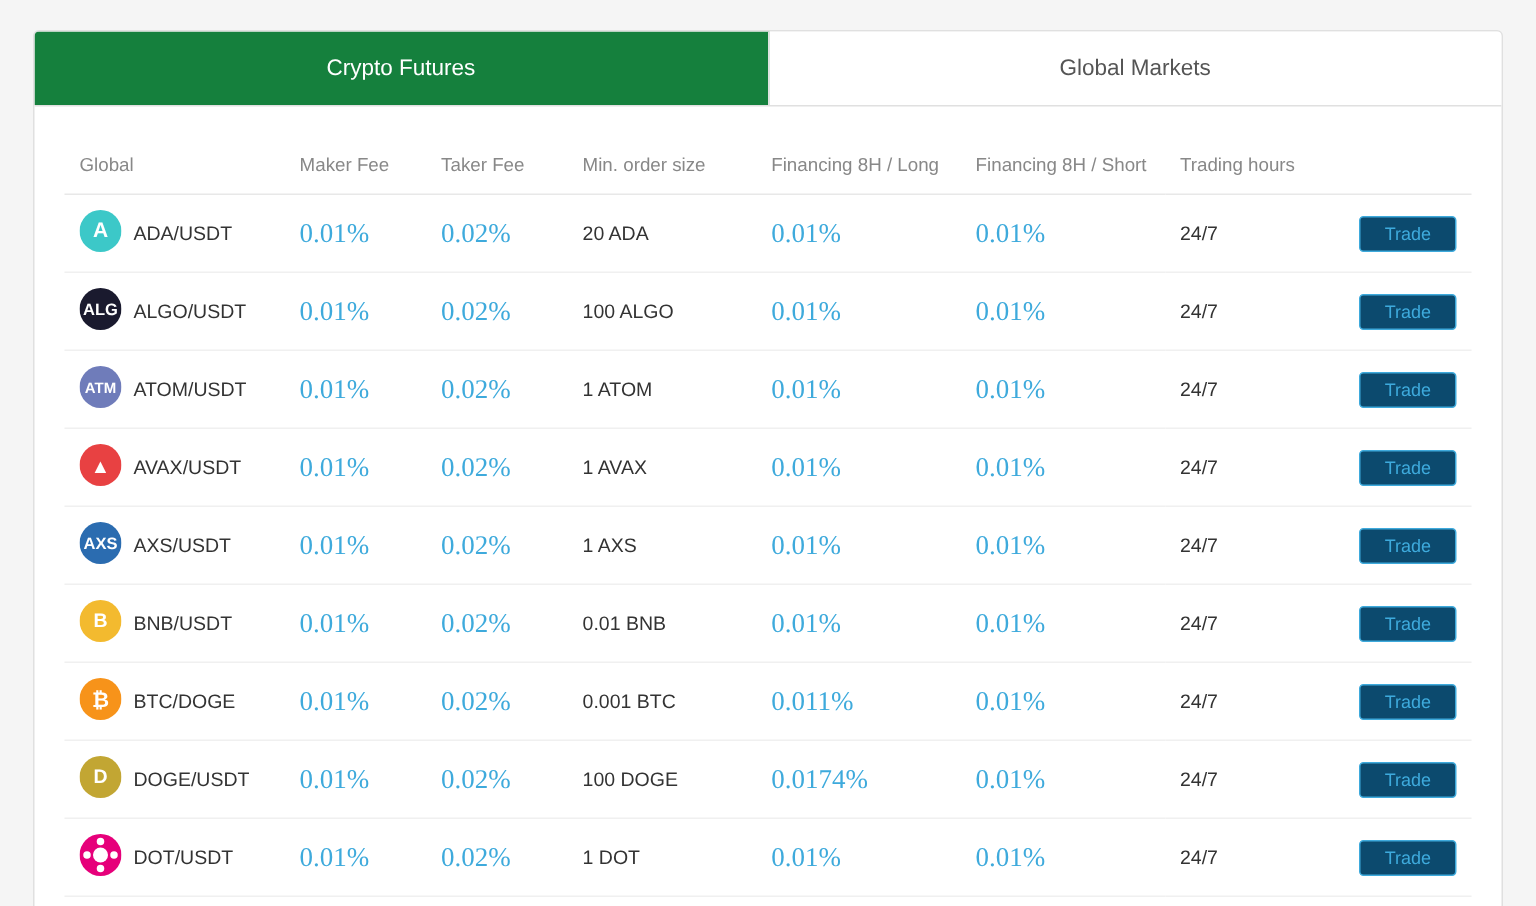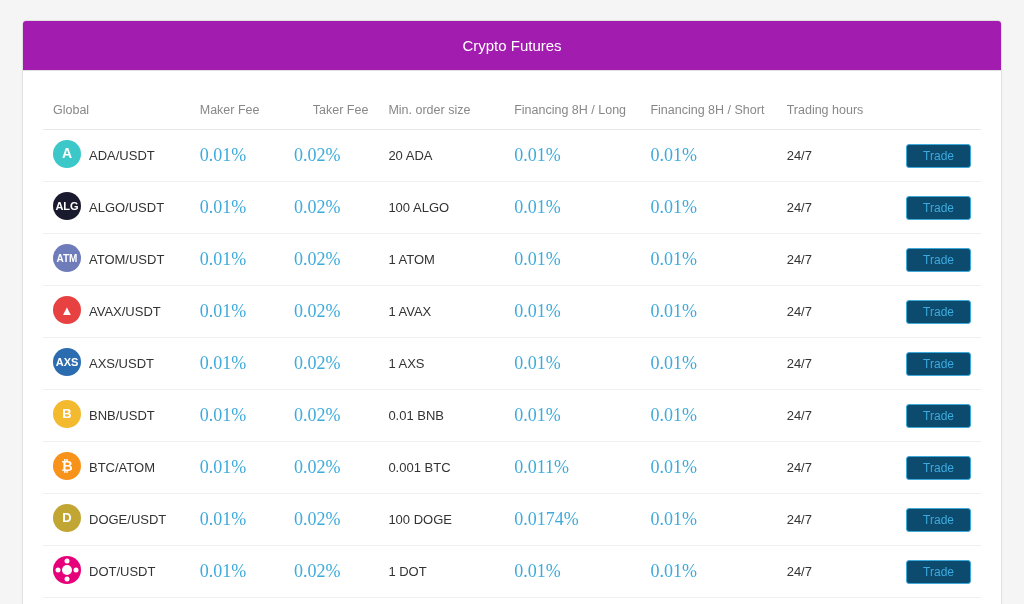--- a/index.html
+++ b/index.html
@@ -28,21 +28,21 @@
       padding: 16px 20px;
       text-align: center;
       font-size: 15px;
       cursor: pointer;
       border-right: 1px solid #e0e0e0;
       color: #555;
       background: #fff;
     }
     .tab:last-child { border-right: none; }
     .tab.active {
-      background: #a21caf;
+      background: #15803d;
       color: #fff;
       font-weight: 500;
     }
     .content {
       padding: 24px 20px 20px;
     }
     table {
       width: 100%;
       border-collapse: collapse;
     }
@@ -78,34 +78,35 @@
       color: #3eaadc;
       background: #0c4a6e;
       padding: 4px 16px;
       border-radius: 3px;
       font-size: 12px;
       cursor: pointer;
       white-space: nowrap;
     }
     .col-asset { width: 140px; }
     .col-maker { width: 90px; }
-    .col-taker { width: 90px; text-align: right; }
+    .col-taker { width: 90px; }
     .col-minorder { width: 120px; }
     .col-fin8long { width: 130px; }
     .col-fin8short { width: 130px; }
     .col-tradingh { width: 110px; }
     .col-action { width: 80px; text-align: right; }
   </style>
 </head>
 <body>
 
 <div class="container">
 
   <div class="tabs">
     <div class="tab active">Crypto Futures</div>
+    <div class="tab">Global Markets</div>
   </div>
 
   <div class="content">
     <table>
       <thead>
         <tr>
           <th class="col-asset">Global</th>
           <th class="col-maker">Maker Fee</th>
           <th class="col-taker">Taker Fee</th>
           <th class="col-minorder">Min. order size</th>
@@ -236,21 +237,21 @@
         <button class="trade-btn">Trade</button>
       </td>
     </tr>
           <tr>
       <td>
         <div class="asset-cell">
           <span><svg viewBox="0 0 28 28" width="28" height="28">
                     <circle cx="14" cy="14" r="14" fill="#f7931a"></circle>
                     <text x="14" y="19" text-anchor="middle" font-size="14" font-weight="bold" fill="white" font-family="Arial">₿</text>
                   </svg></span>
-          <span>BTC/ATOM</span>
+          <span>BTC/DOGE</span>
         </div>
       </td>
       <td class="fee-col">0.01%</td>
       <td class="fee-col">0.02%</td>
       <td>0.001 BTC</td>
       <td class="fee-col">0.011%</td>
       <td class="fee-col">0.01%</td>
       <td>24/7</td>
       <td style="text-align:right">
         <button class="trade-btn">Trade</button>

